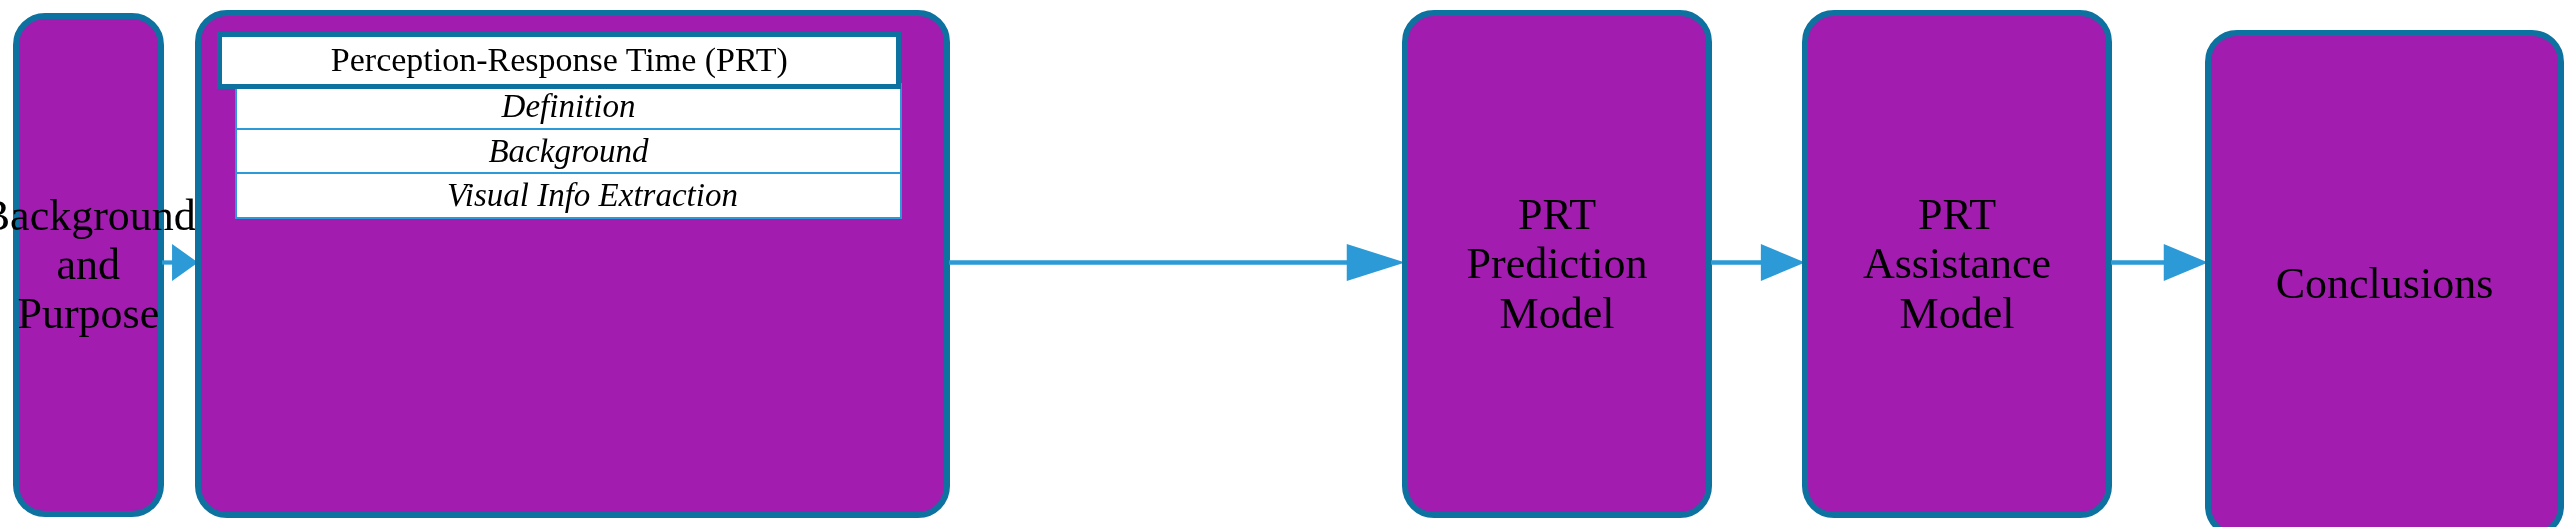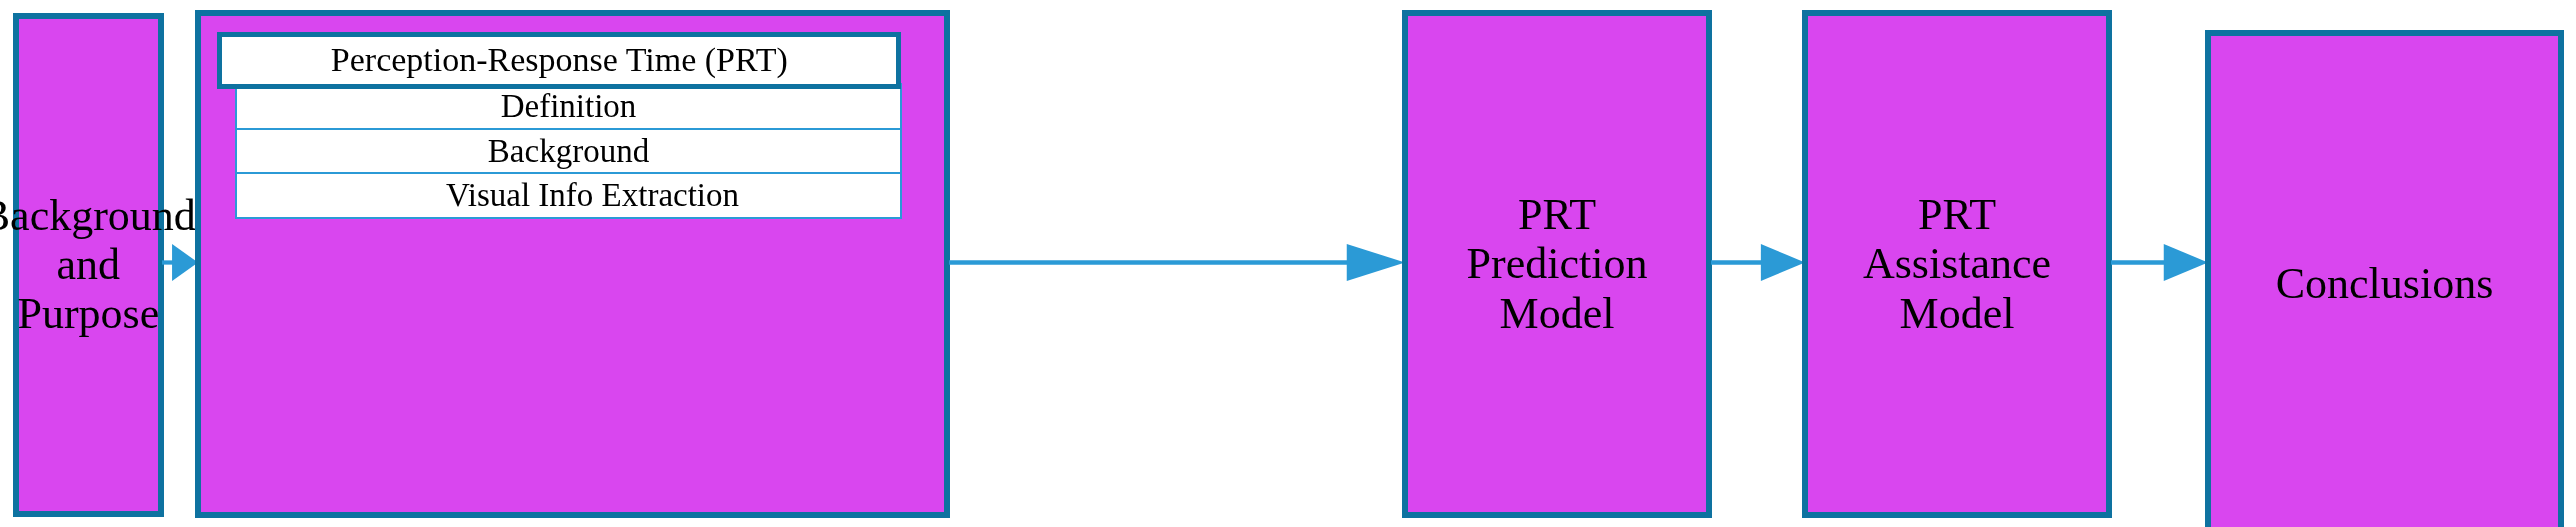--- a/index.html
+++ b/index.html
@@ -17,26 +17,27 @@
   #flow-root {
     position: relative;
     width: 2576px;
     height: 528px;
   }
 
   
   .node-box {
     position: absolute;
     box-sizing: border-box;
-    background: #d946ef;
+    background: #a21caf;
     border-style: solid;
     border-color: #0E72A0;
     display: flex;
     align-items: center;
     justify-content: center;
+    border-radius: 32px;
   }
 
   .node-label {
     text-align: center;
     color: #000000;
     line-height: 1.12;
     white-space: pre-line;
     font-family: "Liberation Serif", "DejaVu Serif", serif;
   }
 
@@ -86,20 +87,21 @@
     left: 34px;
     top: 67px;
     width: 667px;
     height: 136px;
     box-sizing: border-box;
     border: 2.8px solid #2B9AD6;
     background: #ffffff;
     display: flex;
     flex-direction: column;
     z-index: 1;
+    font-style: italic;
   }
   .prt-subitem {
     flex: 1 1 0;
     display: flex;
     align-items: center;
     justify-content: center;
     border-bottom: 2.8px solid #2B9AD6;
     box-sizing: border-box;
     background: #ffffff;
   }

